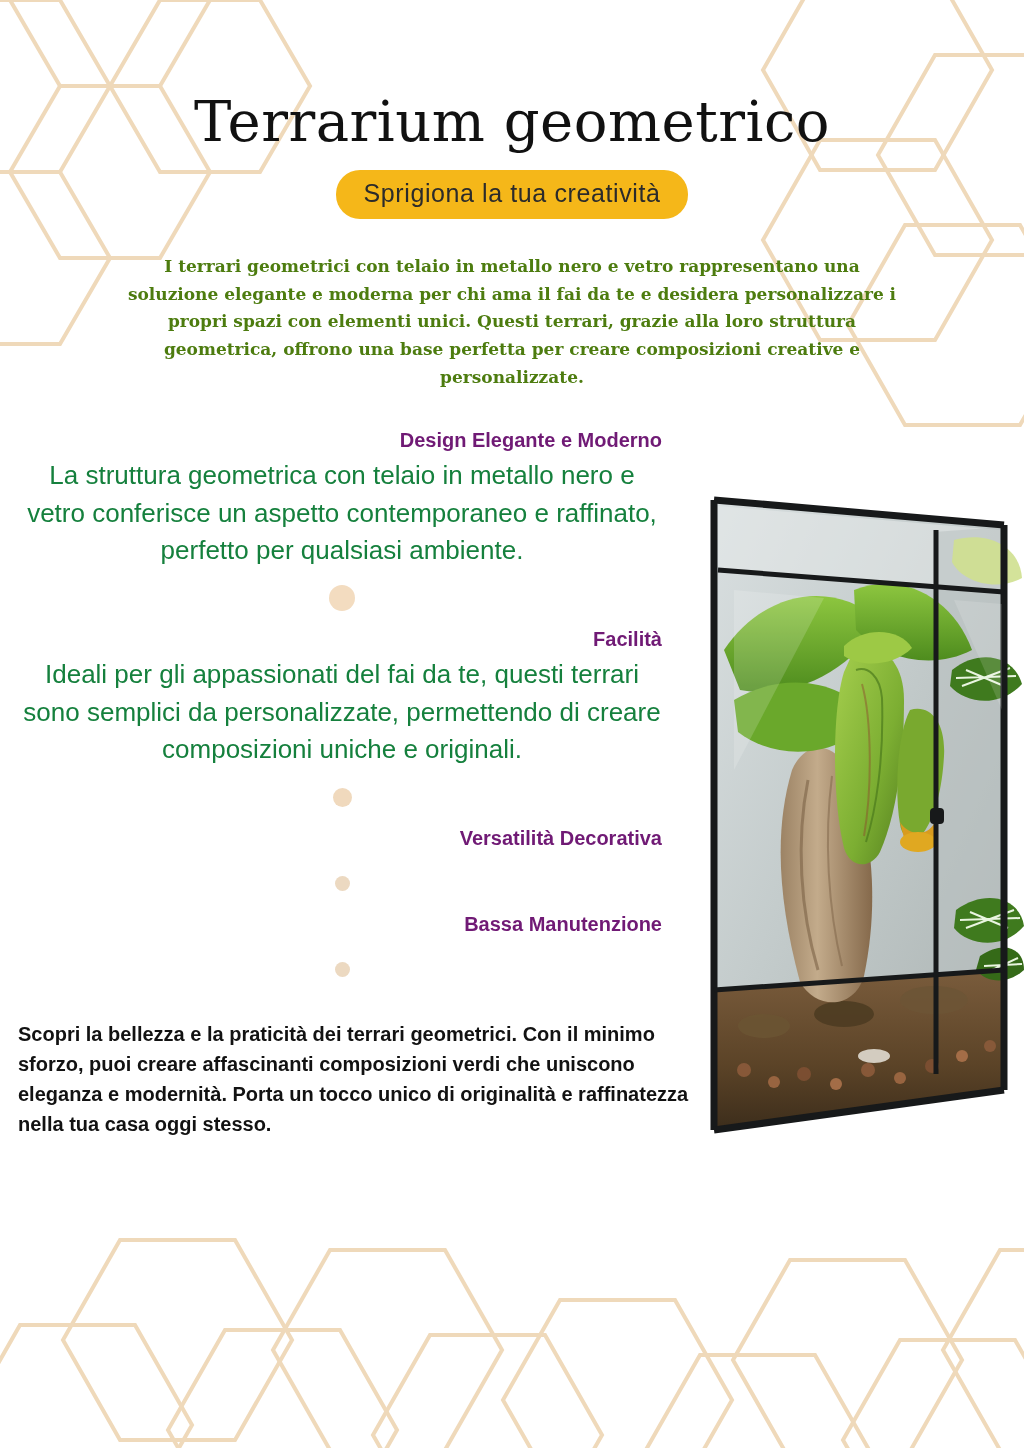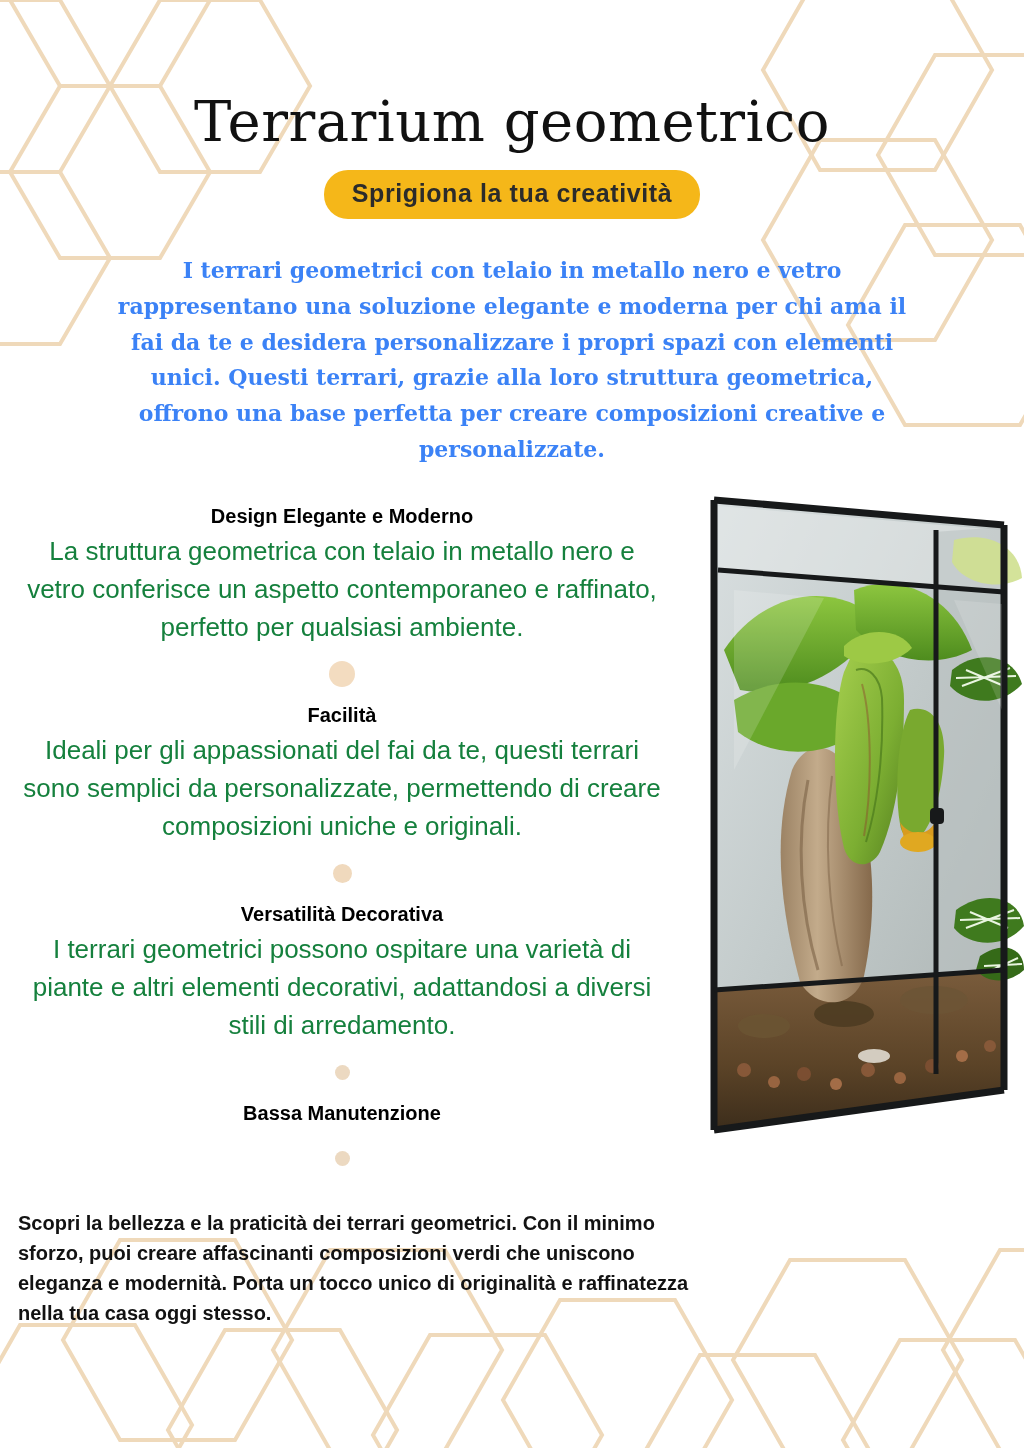--- a/index.html
+++ b/index.html
@@ -56,51 +56,52 @@
 
   .subtitle-wrap {
     display: flex;
     justify-content: center;
     margin-top: 16px;
   }
   .subtitle {
     background: #f5b719;
     color: #2b2b2b;
     font-size: 25px;
-    font-weight: 700;
+    font-weight: 400;
     letter-spacing: 0.6px;
     border-radius: 24px;
     padding: 9px 28px 11px 28px;
     white-space: nowrap;
   }
 
   .intro {
     width: 790px;
     margin: 34px auto 0 auto;
     text-align: center;
     font-family: "DejaVu Serif", serif;
     font-weight: bold;
-    font-size: 22px;
+    font-size: 17px;
     line-height: 1.62;
-    color: #3b82f6;
+    color: #4d7c0f;
   }
 
   .sections {
     width: 640px;
     margin: 36px 0 0 22px;
   }
 
   .section { text-align: center; }
 
   .section h3 {
     font-size: 20px;
     font-weight: bold;
-    color: #000000;
+    color: #701a75;
     margin: 0 0 4px 0;
     line-height: 1.3;
+    text-align: right;
   }
 
   .section p {
     font-size: 26px;
     line-height: 1.45;
     color: #15803d;
     margin: 0;
   }
 
   .dot-sep {
@@ -297,21 +298,20 @@
       <h3>Facilità</h3>
       <p>Ideali per gli appassionati del fai da te, questi terrari sono semplici da personalizzate, permettendo di creare composizioni uniche e originali.</p>
     </div>
 
     <div class="dot-sep">
       <span class="dot small"></span>
     </div>
 
     <div class="section">
       <h3>Versatilità Decorativa</h3>
-      <p>I terrari geometrici possono ospitare una varietà di piante e altri elementi decorativi, adattandosi a diversi stili di arredamento.</p>
     </div>
 
     <div class="dot-sep">
       <span class="dot tiny"></span>
     </div>
 
     <div class="section">
       <h3>Bassa Manutenzione</h3>
     </div>
 

